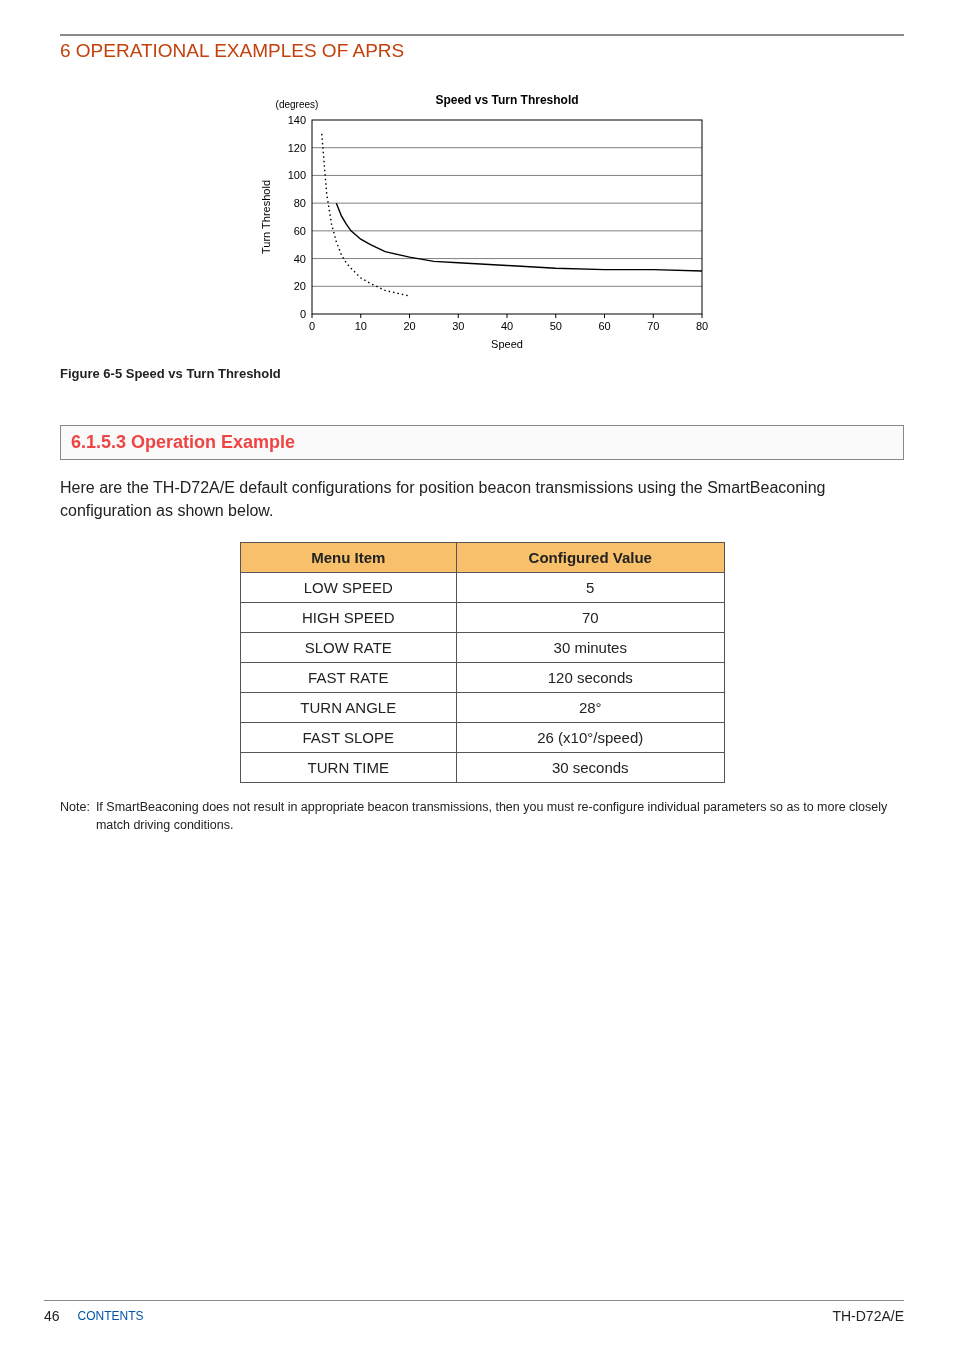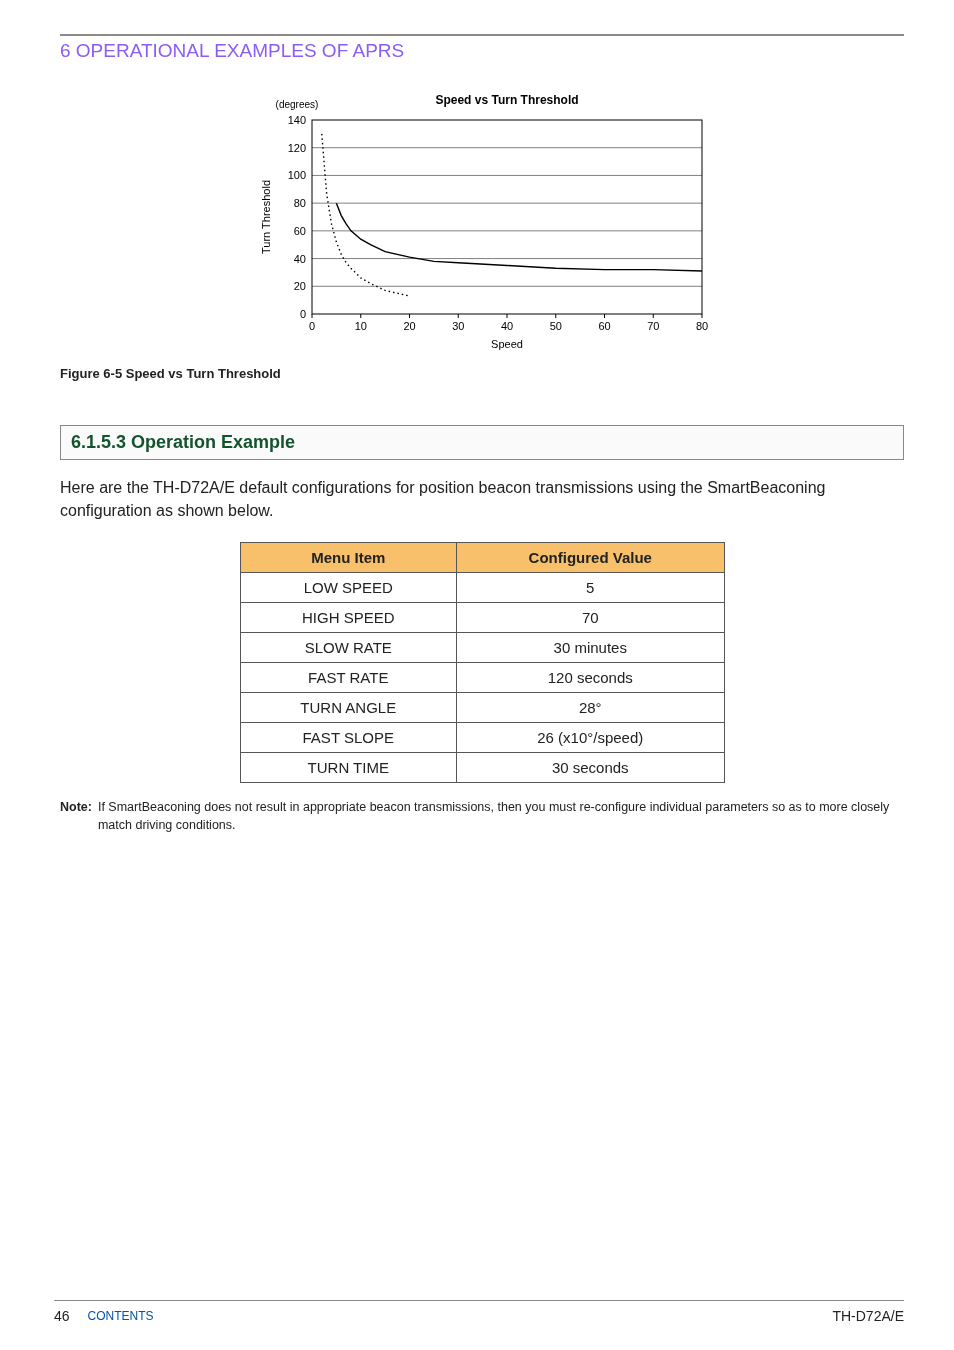--- a/index.html
+++ b/index.html
@@ -2,33 +2,33 @@
 <html><head>
 <meta charset="utf-8">
 <style>
   :root{
     --page-w:954px; --text:#222; --blue:#0054a6;
     --rule:#8a8a8a; --tbl-head:#f8c06a; --tbl-border:#555;
   }
   html,body{margin:0;padding:0;background:#fff;font-family:Arial,Helvetica,sans-serif;color:var(--text)}
   .page{width:var(--page-w);min-height:1350px;margin:0 auto;padding:34px 50px 30px 60px;box-sizing:border-box;position:relative}
   .top-rule{height:2px;background:var(--rule);margin-bottom:4px}
-  .section-title{font-size:19px;color:#8b5cf6;margin:0 0 28px 0;font-weight:400}
+  .section-title{font-size:19px;color:#c2410c;margin:0 0 28px 0;font-weight:400}
   .chart-wrap{display:flex;justify-content:center;margin:4px 0 4px}
   .fig-caption{text-align:left;font-size:13px;font-weight:700;margin:6px 0 44px}
   .op-ex-box{border:1px solid #888;background:#fafafa;padding:6px 10px;margin:0 0 16px 0}
-  .op-ex-box h3{margin:0;font-size:18px;font-weight:700;color:#14532d}
+  .op-ex-box h3{margin:0;font-size:18px;font-weight:700;color:#ef4444}
   .para{font-size:16px;line-height:1.45;margin:0 0 20px}
   .tbl-title{text-align:center;font-size:13px;font-weight:700;margin:0 0 6px}
   table.cfg{border-collapse:collapse;margin:0 auto 16px auto;width:485px}
   table.cfg th,table.cfg td{border:1px solid var(--tbl-border);padding:6px 10px;font-size:15px;text-align:center}
   table.cfg th{background:var(--tbl-head);font-weight:700}
   .note{font-size:12.5px;line-height:1.4;display:flex;gap:6px;margin-top:8px}
-  .note .lbl{font-weight:700;white-space:nowrap}
-  .footer{position:absolute;left:54px;right:50px;bottom:26px;display:flex;justify-content:space-between;font-size:14px;align-items:center}
+  .note .lbl{font-weight:400;white-space:nowrap}
+  .footer{position:absolute;left:44px;right:50px;bottom:26px;display:flex;justify-content:space-between;font-size:14px;align-items:center}
   .footer-rule{position:absolute;left:0;right:0;top:-8px;height:1px;background:var(--rule)}
   .contents-link{color:var(--blue);font-size:12px;margin-left:18px;font-weight:400}
   .contents-box{display:inline-flex;align-items:center}
   .pgnum{display:inline-block}
   
   svg text{font-family:Arial,Helvetica,sans-serif}
 </style>
 </head>
 <body>
 

